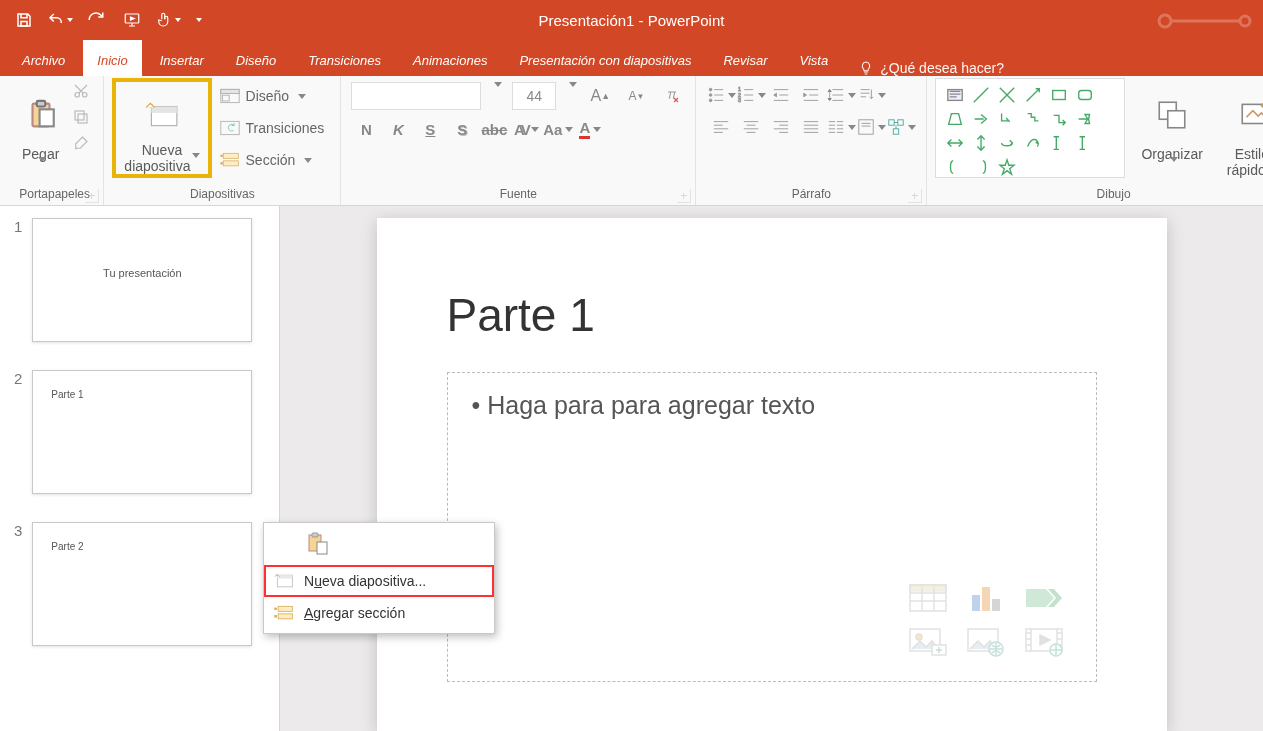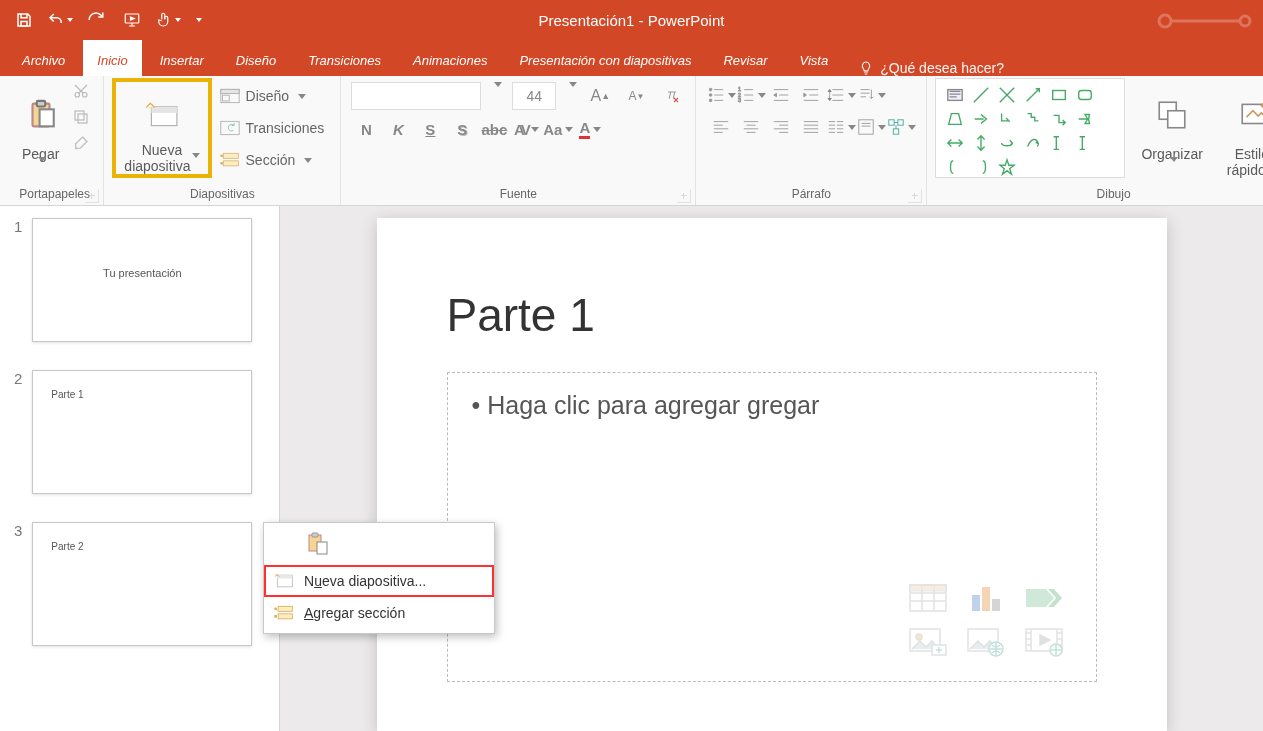--- a/index.html
+++ b/index.html
@@ -652,21 +652,21 @@
       <div class="thumb">
         <div class="ttl small">Parte 2</div>
       </div>
     </div>
   </div>
 
   <div class="slide-editor">
     <div class="slide">
       <div class="slide-title">Parte 1</div>
       <div class="content-ph">
-        <div class="ph-text">• Haga clic para agregar gregar</div>
+        <div class="ph-text">• Haga para para agregar texto</div>
         <div class="ph-icons">
           <div class="phic">
               <svg viewBox="0 0 40 30" fill="none" stroke="#aaa" stroke-width="1.5">
                 <rect x="2" y="2" width="36" height="26"></rect>
                 <path d="M2 10h36M2 18h36M14 2v26M26 2v26"></path>
                 <rect x="2" y="2" width="36" height="6" fill="#d8b36a" opacity="0.6"></rect>
               </svg>
             </div>
           <div class="phic chart">
               <svg viewBox="0 0 40 30">

